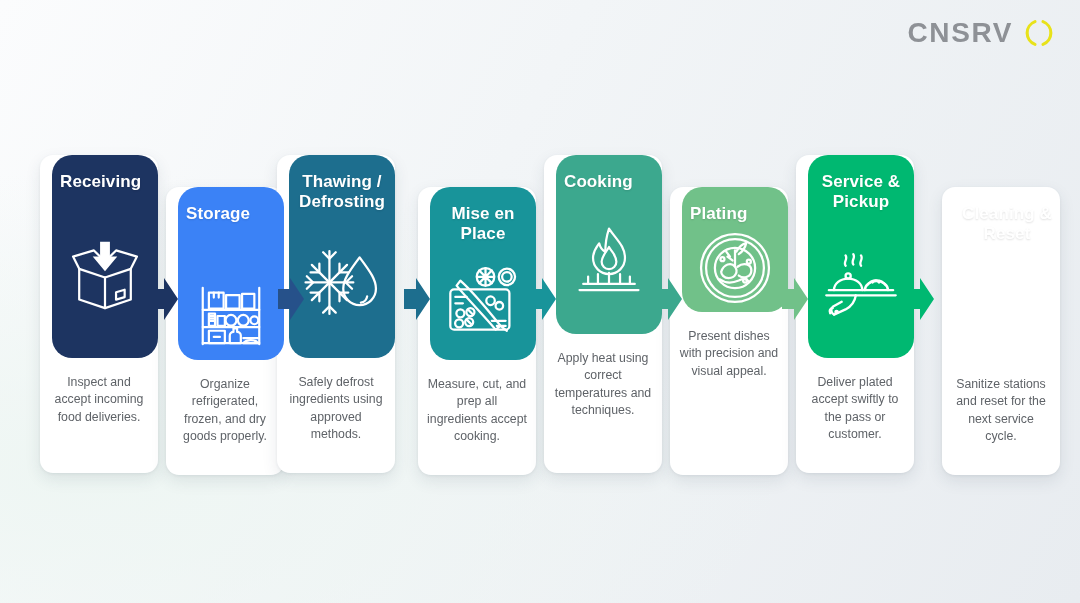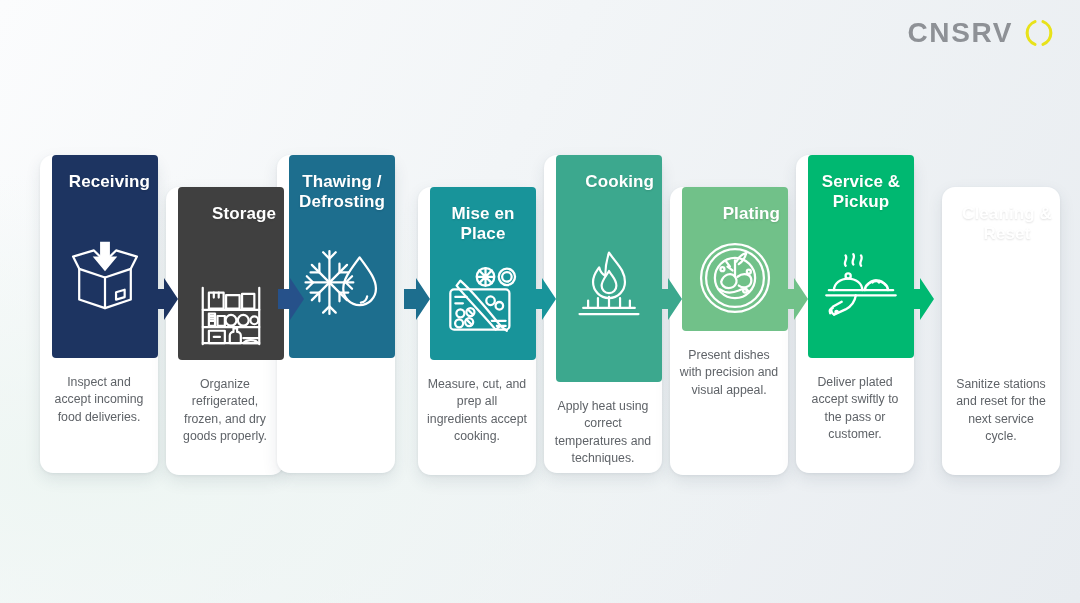--- a/index.html
+++ b/index.html
@@ -59,26 +59,26 @@
     background: #ffffff;
     border-radius: 13px;
     box-shadow: 0 6px 16px rgba(40,55,75,0.10), 0 1px 3px rgba(40,55,75,0.07);
     height: 318px;
     overflow: visible;
   }
   .step.low .step-card { height: 288px; }
 
   .step-head {
     position: relative;
-    border-radius: 4px;
+    border-radius: 20px;
     height: 203px;
     padding: 17px 8px 0 8px;
     display: flex;
     flex-direction: column;
-    align-items: flex-end;
+    align-items: flex-start;
     z-index: 2;
     margin-left: 12px;
   }
 
   .step-title {
     color: #ffffff;
     font-size: 17px;
     font-weight: bold;
     line-height: 1.2;
     text-align: center;
@@ -151,21 +151,21 @@
         <div class="step-desc">Inspect and accept incoming food deliveries.</div>
       </div>
     </div>
     <div class="connector" style="left: 112px;">
       <svg viewBox="0 0 26 48" preserveAspectRatio="none">
         <path d="M0 14 H12 V3 L26 24 L12 45 V34 H0 Z" fill="#1d3461"></path>
       </svg>
     </div>
     <div class="step low" style="left: 126px;">
       <div class="step-card">
-        <div class="step-head" style="background: #404040; height: 173px; gap: 48px;">
+        <div class="step-head" style="background: #3b82f6; height: 173px; gap: 48px;">
           <div class="step-title">Storage</div>
           <div class="step-icon">
     <svg width="86" height="86" viewBox="0 0 70 70">
       <g fill="none" stroke="#ffffff" stroke-width="1.8" stroke-linecap="round" stroke-linejoin="round">
         <path d="M12 12 L12 58 M58 12 L58 58"></path>
         <path d="M12 30 H58 M12 44 H58 M12 57 H58"></path>
         <rect x="17" y="16" width="12" height="13"></rect>
         <path d="M21 16 v4 M25 16 v4"></path>
         <rect x="31" y="18" width="11" height="11"></rect>
         <rect x="44" y="17" width="10" height="12"></rect>
@@ -206,20 +206,21 @@
         <path d="M25 14 l-5 -5 M25 14 l5 -5 M25 52 l-5 5 M25 52 l5 5"></path>
         <path d="M12 33 l-5 -5 M12 33 l-5 5 M38 33 l5 -5 M38 33 l5 5"></path>
         <path d="M17 25 l-7 0 M17 25 l0 -7 M33 41 l7 0 M33 41 l0 7"></path>
         <path d="M33 25 l7 0 M33 25 l0 -7 M17 41 l-7 0 M17 41 l0 7"></path>
         <path d="M49 13 c9 12 13 18 13 25 a13 13 0 0 1 -26 0 c0 -7 4 -13 13 -25 z"></path>
         <path d="M55 44 a6 6 0 0 1 -5 5"></path>
       </g>
     </svg>
           </div>
         </div>
+        <div class="step-desc">Safely defrost ingredients using approved methods.</div>
       </div>
     </div>
     <div class="connector" style="left: 364px;">
       <svg viewBox="0 0 26 48" preserveAspectRatio="none">
         <path d="M0 14 H12 V3 L26 24 L12 45 V34 H0 Z" fill="#1d6e8e"></path>
       </svg>
     </div>
     <div class="step low" style="left: 378px;">
       <div class="step-card">
         <div class="step-head" style="background: rgb(24, 148, 154); height: 173px;">
@@ -249,21 +250,21 @@
         <div class="step-desc">Measure, cut, and prep all ingredients accept cooking.</div>
       </div>
     </div>
     <div class="connector" style="left: 490px;">
       <svg viewBox="0 0 26 48" preserveAspectRatio="none">
         <path d="M0 14 H12 V3 L26 24 L12 45 V34 H0 Z" fill="#18949a"></path>
       </svg>
     </div>
     <div class="step" style="left: 504px;">
       <div class="step-card">
-        <div class="step-head" style="background: rgb(60, 168, 142); height: 227px;">
+        <div class="step-head" style="background: rgb(60, 168, 142); height: 179px;">
           <div class="step-title">Cooking</div>
           <div class="step-icon">
     <svg width="86" height="86" viewBox="0 0 70 70">
       <g fill="none" stroke="#ffffff" stroke-width="1.8" stroke-linecap="round" stroke-linejoin="round">
         <path d="M35 7 c6 9 13 14 13 24 a13 13 0 0 1 -26 0 c0 -6 3 -9 5 -12 c1 4 3 6 5 7 c0 -8 1 -13 3 -19 z"></path>
         <path d="M35 22 c3 5 6 7 6 12 a6 6 0 0 1 -12 0 c0 -4 3 -7 6 -12 z"></path>
         <path d="M14 52 H56"></path>
         <path d="M11 57 H59"></path>
         <path d="M18 52 v-6 M26 52 v-8 M35 52 v-9 M44 52 v-8 M52 52 v-6"></path>
       </g>
@@ -273,21 +274,21 @@
         <div class="step-desc">Apply heat using correct temperatures and techniques.</div>
       </div>
     </div>
     <div class="connector" style="left: 616px;">
       <svg viewBox="0 0 26 48" preserveAspectRatio="none">
         <path d="M0 14 H12 V3 L26 24 L12 45 V34 H0 Z" fill="#3ca88e"></path>
       </svg>
     </div>
     <div class="step low" style="left: 630px;">
       <div class="step-card">
-        <div class="step-head" style="background: rgb(113, 193, 137); height: 144px;">
+        <div class="step-head" style="background: rgb(113, 193, 137); height: 125px;">
           <div class="step-title">Plating</div>
           <div class="step-icon">
     <svg width="88" height="88" viewBox="0 0 70 70">
       <g fill="none" stroke="#ffffff" stroke-width="1.8" stroke-linecap="round" stroke-linejoin="round">
         <circle cx="35" cy="35" r="27"></circle>
         <circle cx="35" cy="35" r="23"></circle>
         <circle cx="35" cy="35" r="16"></circle>
         <path d="M36 22 c2 -4 5 -6 8 -7 c-1 4 -3 7 -6 9"></path>
         <path d="M35 33 v-12"></path>
         <path d="M31 26 l-3 -4 M33 29 l-4 -3"></path>

